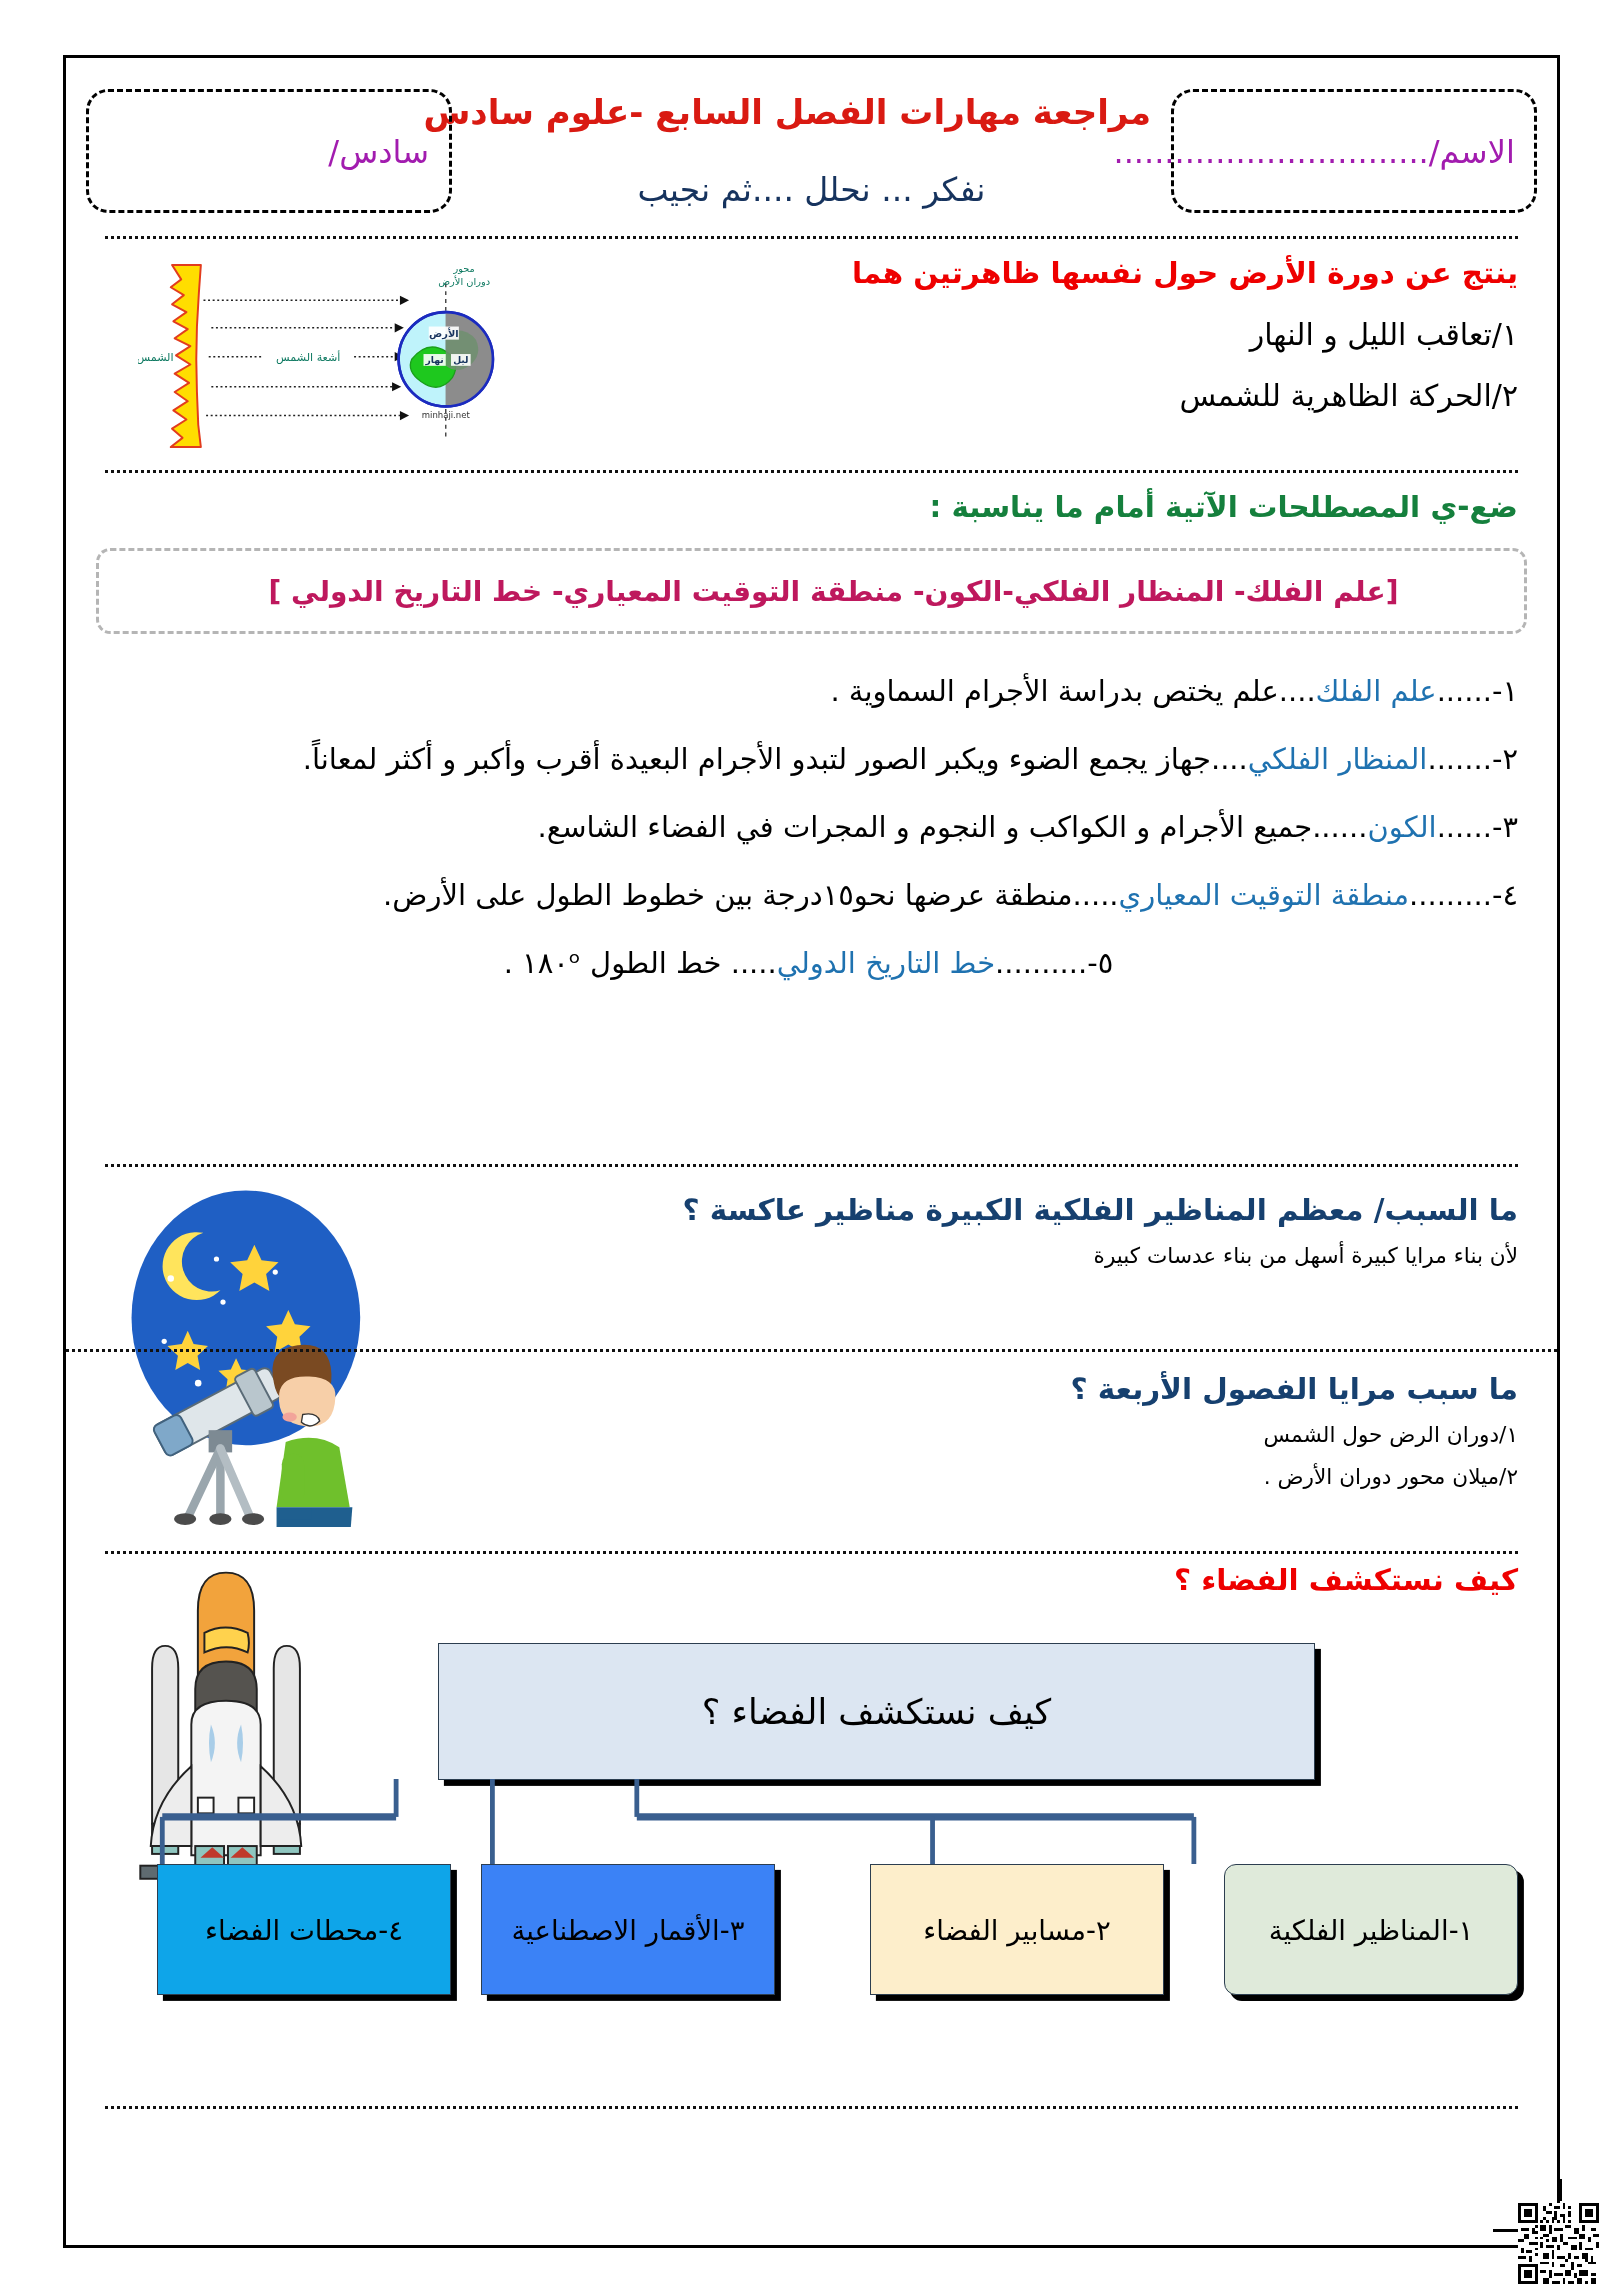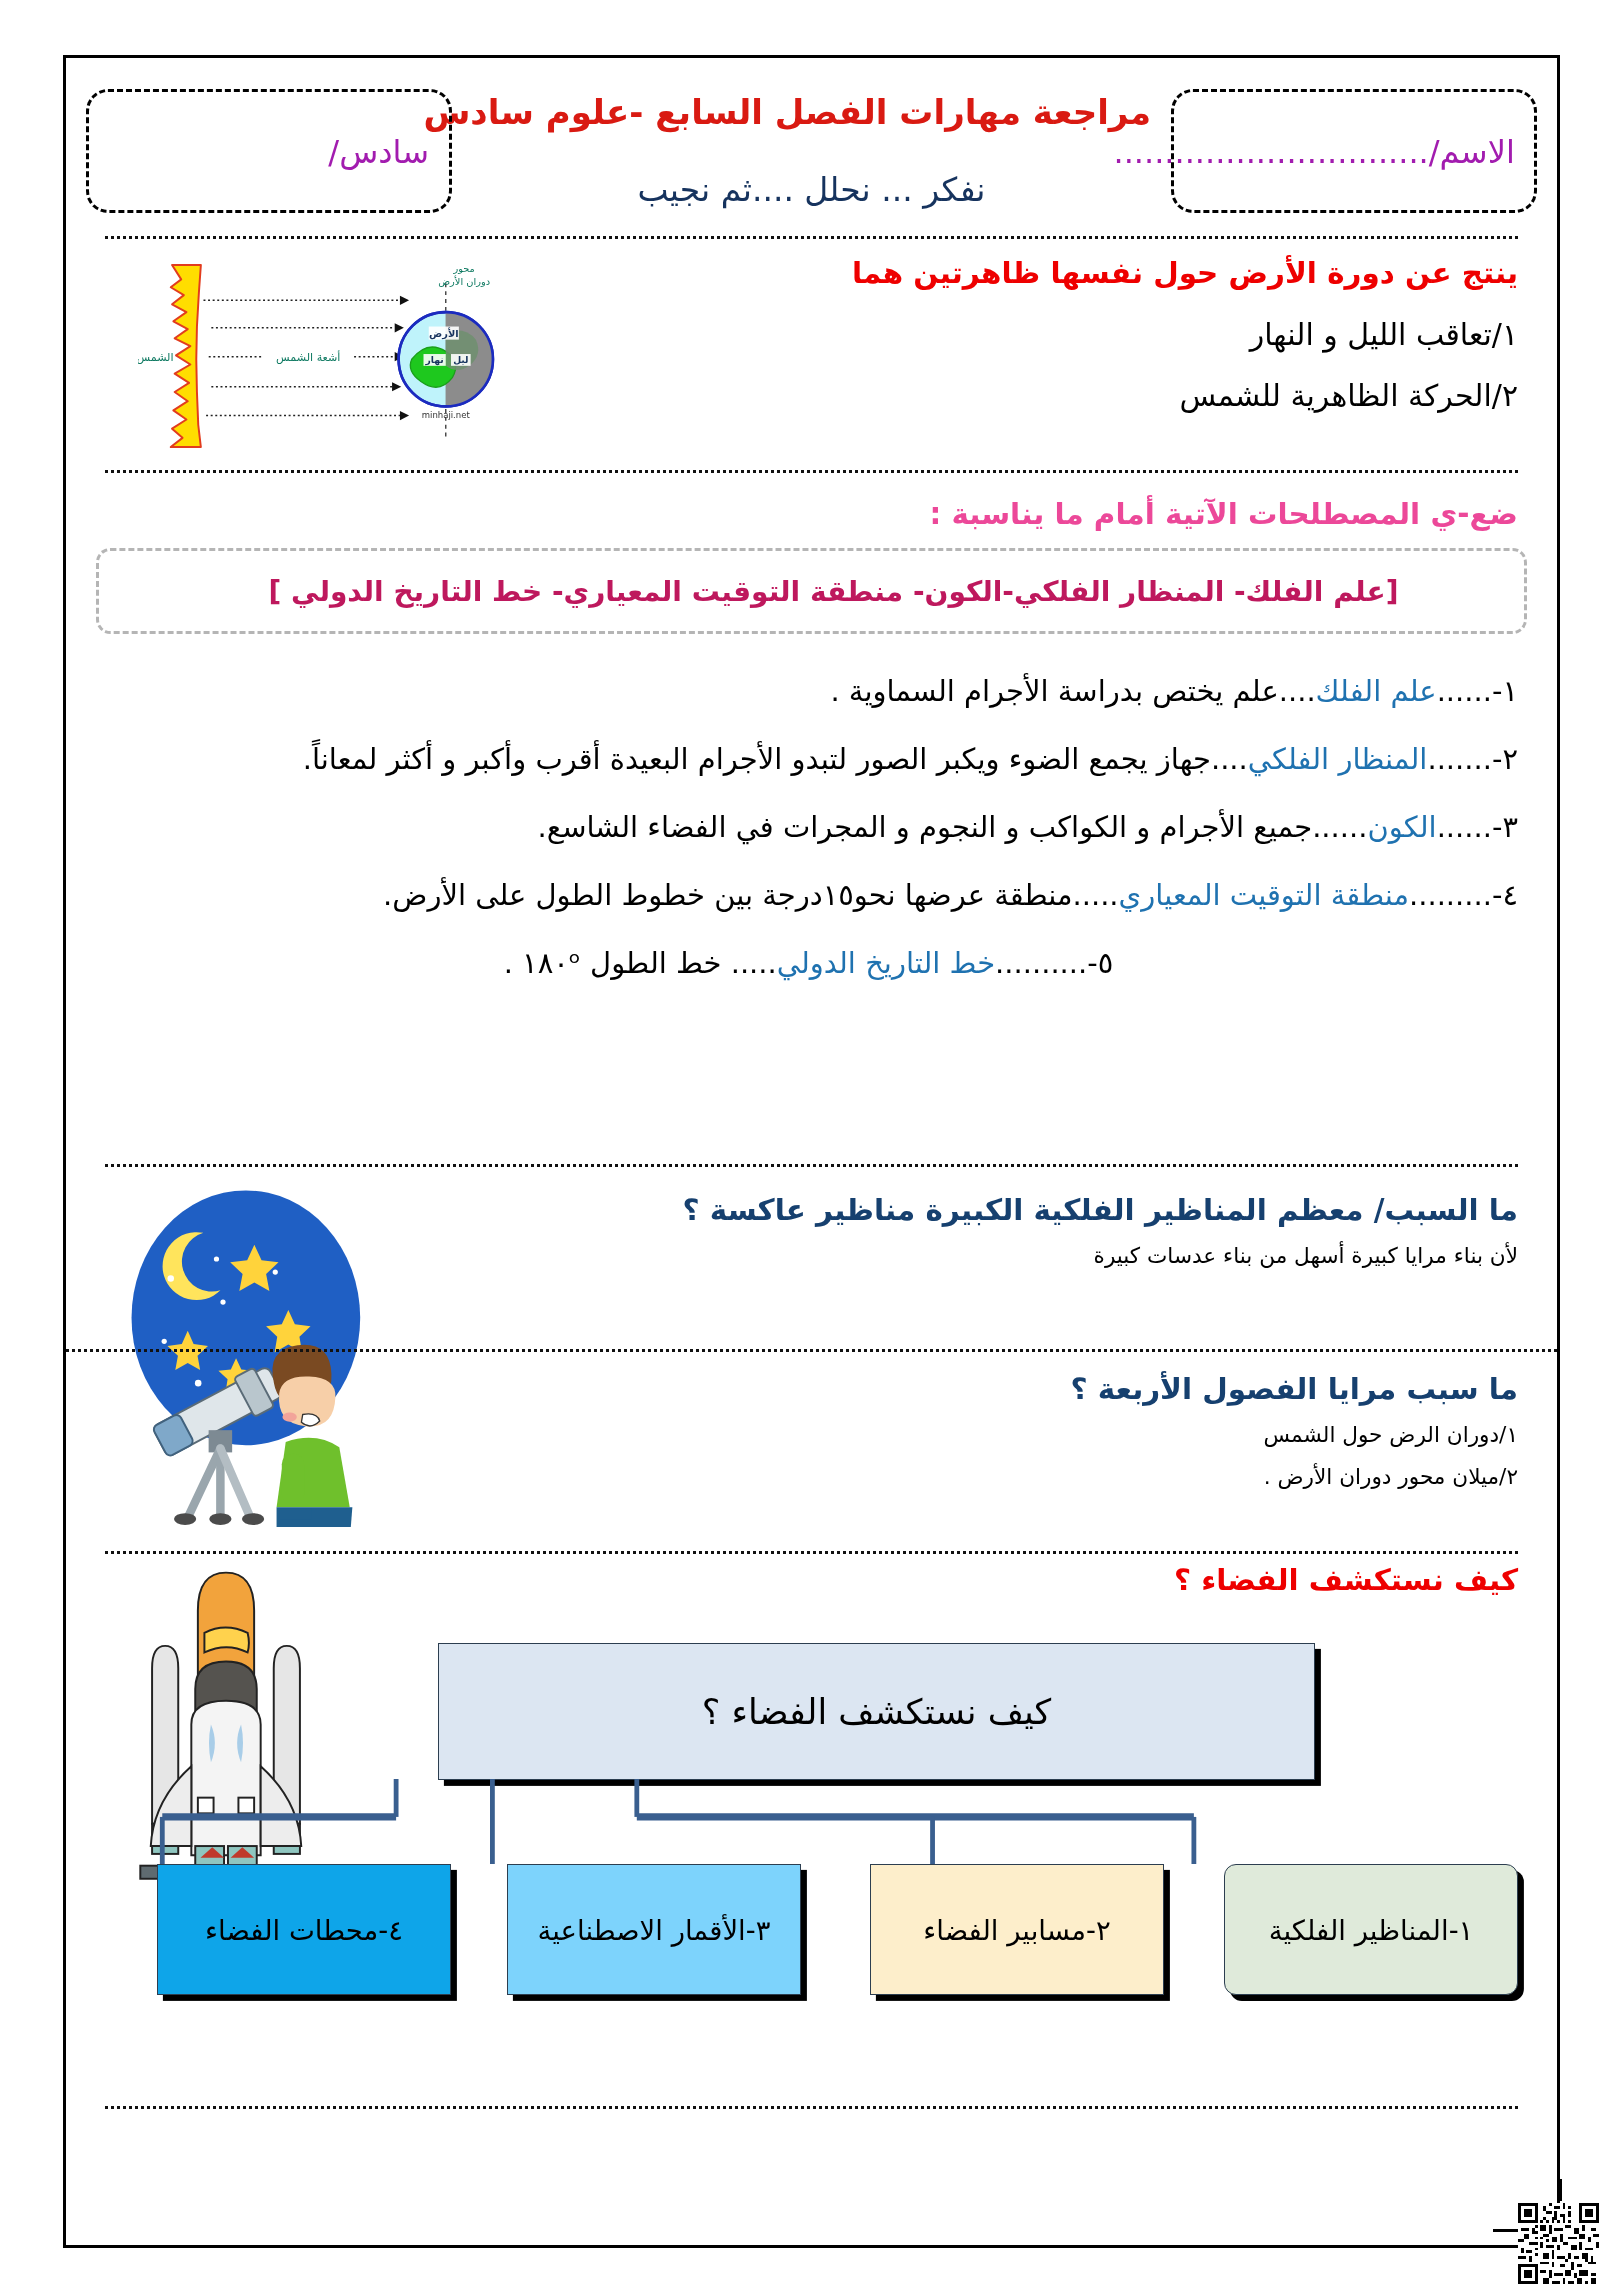--- a/index.html
+++ b/index.html
@@ -122,27 +122,27 @@
     top: 6.5px;
     width: 406px;
     height: 190px;
   }
 
   
   #sec2 { position: absolute; left:0; right:0; top: 432px; height: 661px; }
   #sec2-prompt {
     position: absolute;
     right: 39px;
-    top: 7px;
+    top: 0;
     width: 1348px;
     text-align: right;
     direction: rtl;
     font-size: 29.4px;
     font-weight: bold;
-    color: #ec4899;
+    color: #15803d;
   }
   #word-bank {
     position: absolute;
     right: 30px;
     left: 30px;
     top: 58px;
     height: 86px;
     border: 3.3px dashed #b5b5b5;
     border-radius: 14.4px;
     box-sizing: border-box;
@@ -537,21 +537,21 @@
         </g>
       </svg>
     </div>
 
     <div class="leaf-box" style="right:39px;  background:#dfeada;border-radius:12px;">
       <span>١-المناظير الفلكية</span>
     </div>
     <div class="leaf-box" style="right:393px; background:#fdeecb;">
       <span>٢-مسابير الفضاء</span>
     </div>
-    <div class="leaf-box" style="right:756px; background:#7dd3fc;">
+    <div class="leaf-box" style="right:782px; background:#3b82f6;">
       <span>٣-الأقمار الاصطناعية</span>
     </div>
     <div class="leaf-box" style="right:1106px; background:#0ea5e9;">
       <span>٤-محطات الفضاء</span>
     </div>
   </div>
 
   <div class="sep" style="top:2048px;"></div>
 
 </div>

